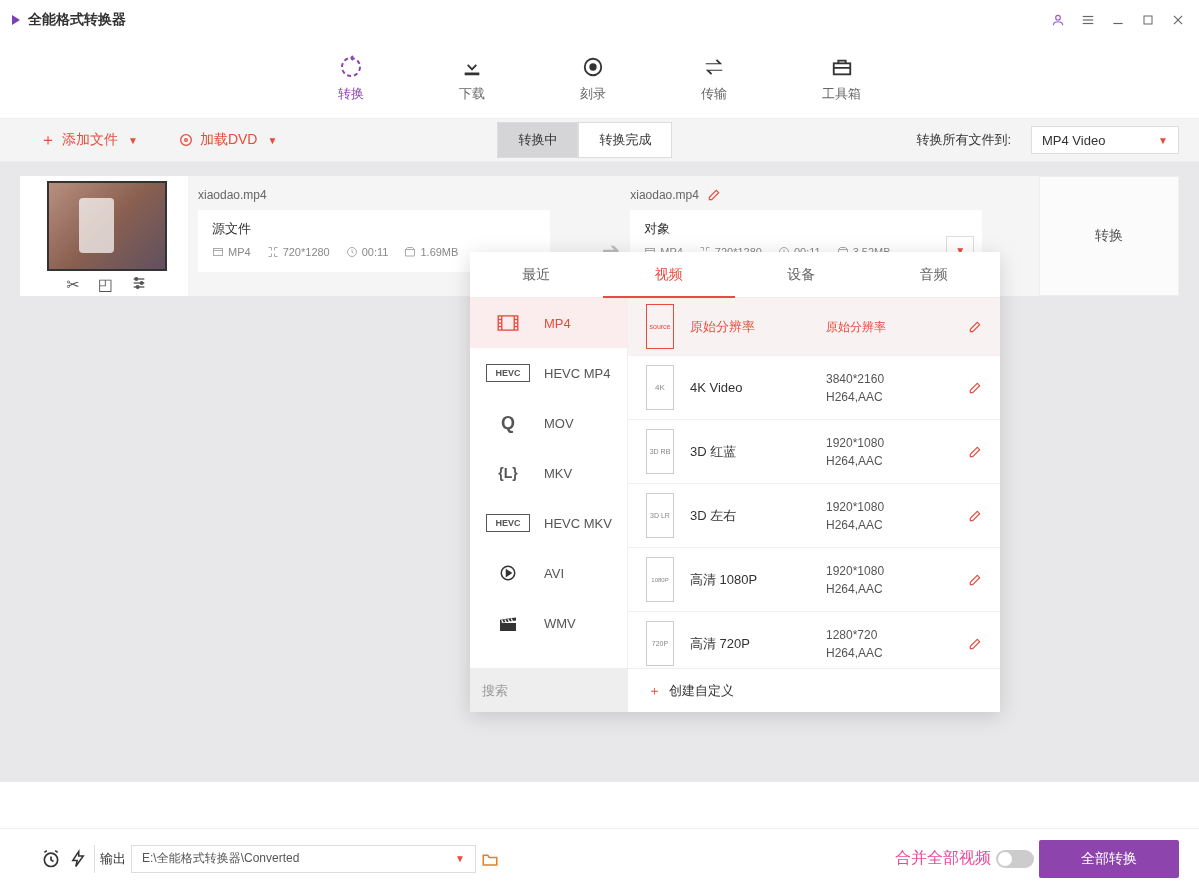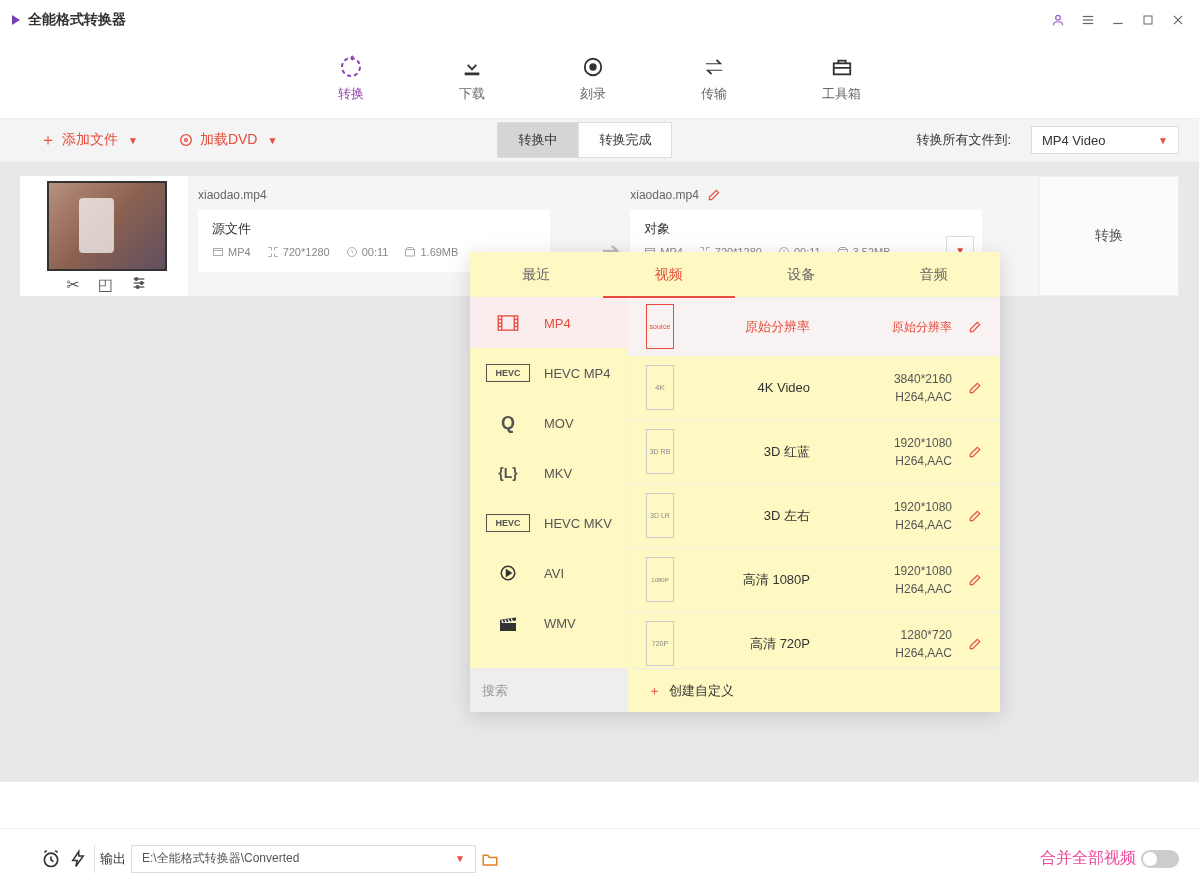--- a/index.html
+++ b/index.html
@@ -50,21 +50,21 @@
 .dstblock .dstfname { font-size: 12px; color: #666; margin-bottom: 8px; display: flex; align-items: center; gap: 8px; }
 .dstblock .dstfname .editicon { color: #e74c3c; }
 .dstbox { background: #fff; width: 352px; height: 62px; padding: 10px 14px; display: flex; align-items: flex-start; position: relative; }
 .dstbox .inner { flex: 1; }
 .dstbox .lbl { font-size: 13px; color: #333; margin-bottom: 8px; }
 .dstbox .caret { width: 28px; height: 28px; border: 1px solid #ddd; display: flex; align-items: center; justify-content: center; color: #e74c3c; font-size: 10px; position: absolute; right: 8px; bottom: 8px; cursor: pointer; }
 
 .convertbtn { width: 140px; background: #fbfbfc; margin-left: 15px; display: flex; align-items: center; justify-content: center; font-size: 14px; color: #555; cursor: pointer; border: 1px solid #eee; }
 
 
-.dropdown { position: absolute; left: 470px; top: 90px; width: 530px; background: #fef9c3; box-shadow: 0 4px 20px rgba(0,0,0,0.15); z-index: 100; text-align: right; }
+.dropdown { position: absolute; left: 470px; top: 90px; width: 530px; background: #ffffff; box-shadow: 0 4px 20px rgba(0,0,0,0.15); z-index: 100; }
 .dd-tabs { display: flex; height: 46px; border-bottom: 1px solid #eee; }
 .dd-tab { flex: 1; display: flex; align-items: center; justify-content: center; font-size: 14px; color: #666; cursor: pointer; position: relative; }
 .dd-tab.active { color: #e74c3c; }
 .dd-tab.active::after { content: ""; position: absolute; left: 0; right: 0; bottom: -1px; height: 2px; background: #e74c3c; }
 .dd-body { display: flex; height: 370px; }
 .dd-left { width: 158px; border-right: 1px solid #f0f0f0; overflow: hidden; }
 .dd-fmt { height: 50px; display: flex; align-items: center; gap: 14px; padding: 0 0 0 16px; font-size: 13px; color: #555; cursor: pointer; }
 .dd-fmt.active { background: #fbeded; color: #e74c3c; }
 .dd-fmt .fico { width: 44px; height: 18px; display: flex; align-items: center; justify-content: center; font-size: 14px; font-weight: bold; }
 .dd-right { flex: 1; overflow-y: auto; }
@@ -488,13 +488,14 @@
     <span class="caret">▼</span>
   </div>
   <div class="folder">
     <svg width="18" height="16" viewBox="0 0 24 20" fill="none" stroke="#e67e22" stroke-width="2">
         <path d="M3 5h6l2 3h10v10H3z"></path>
       </svg>
   </div>
   <div class="spacer"></div>
   <div class="mergelbl">合并全部视频</div>
   <div class="toggle"></div>
+  <div class="mainbtn">全部转换</div>
 </div>
 
 </body></html>

